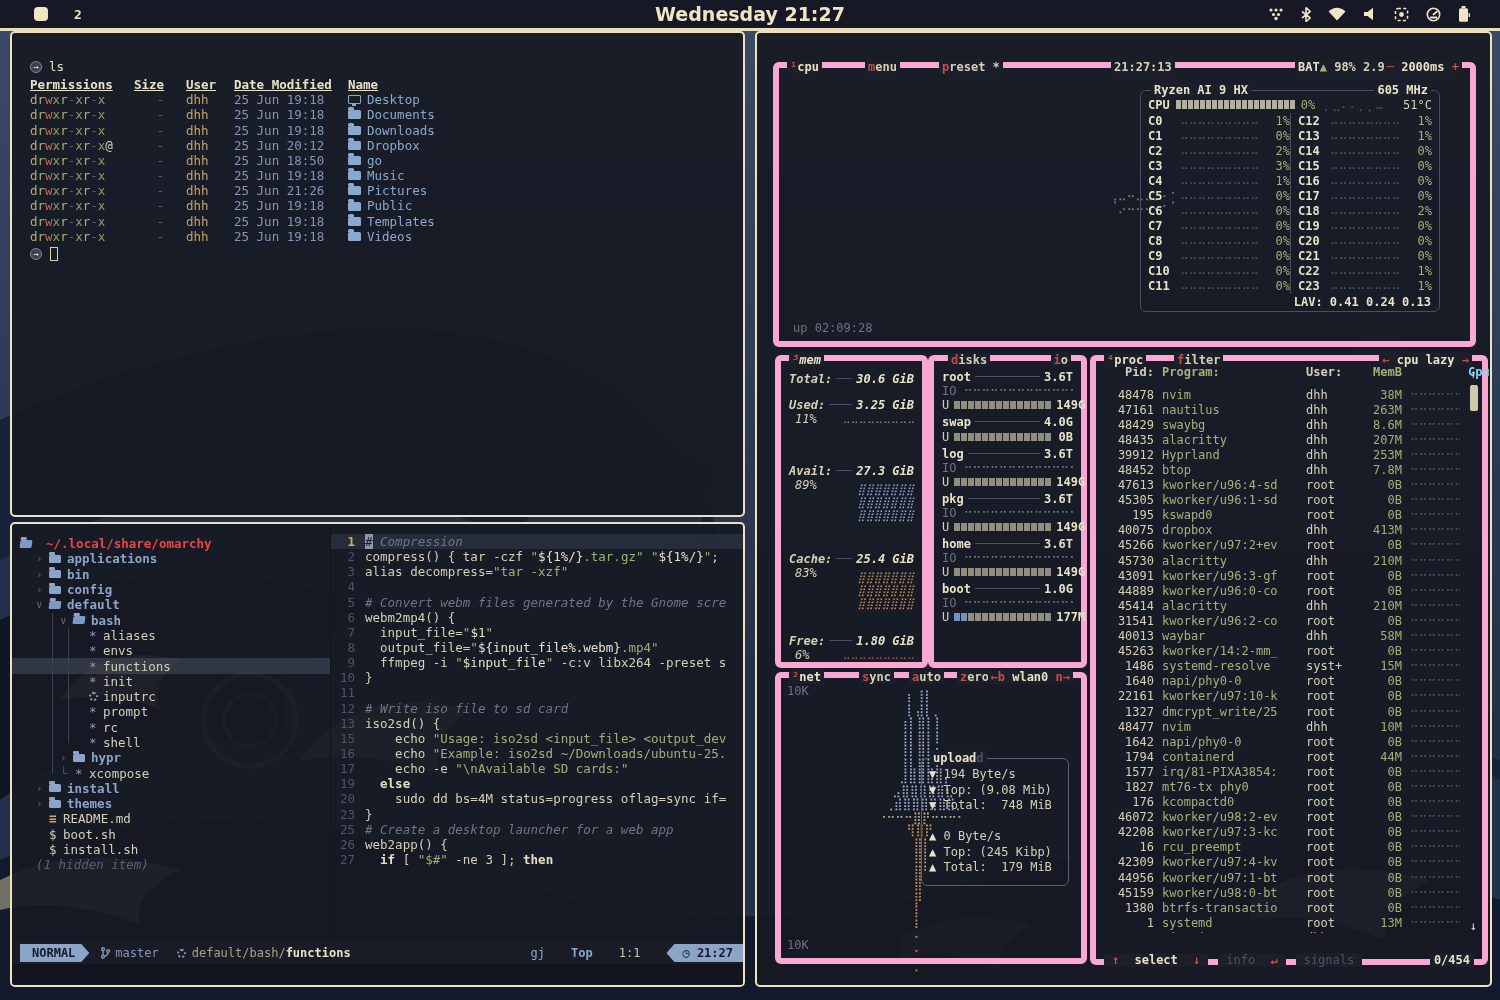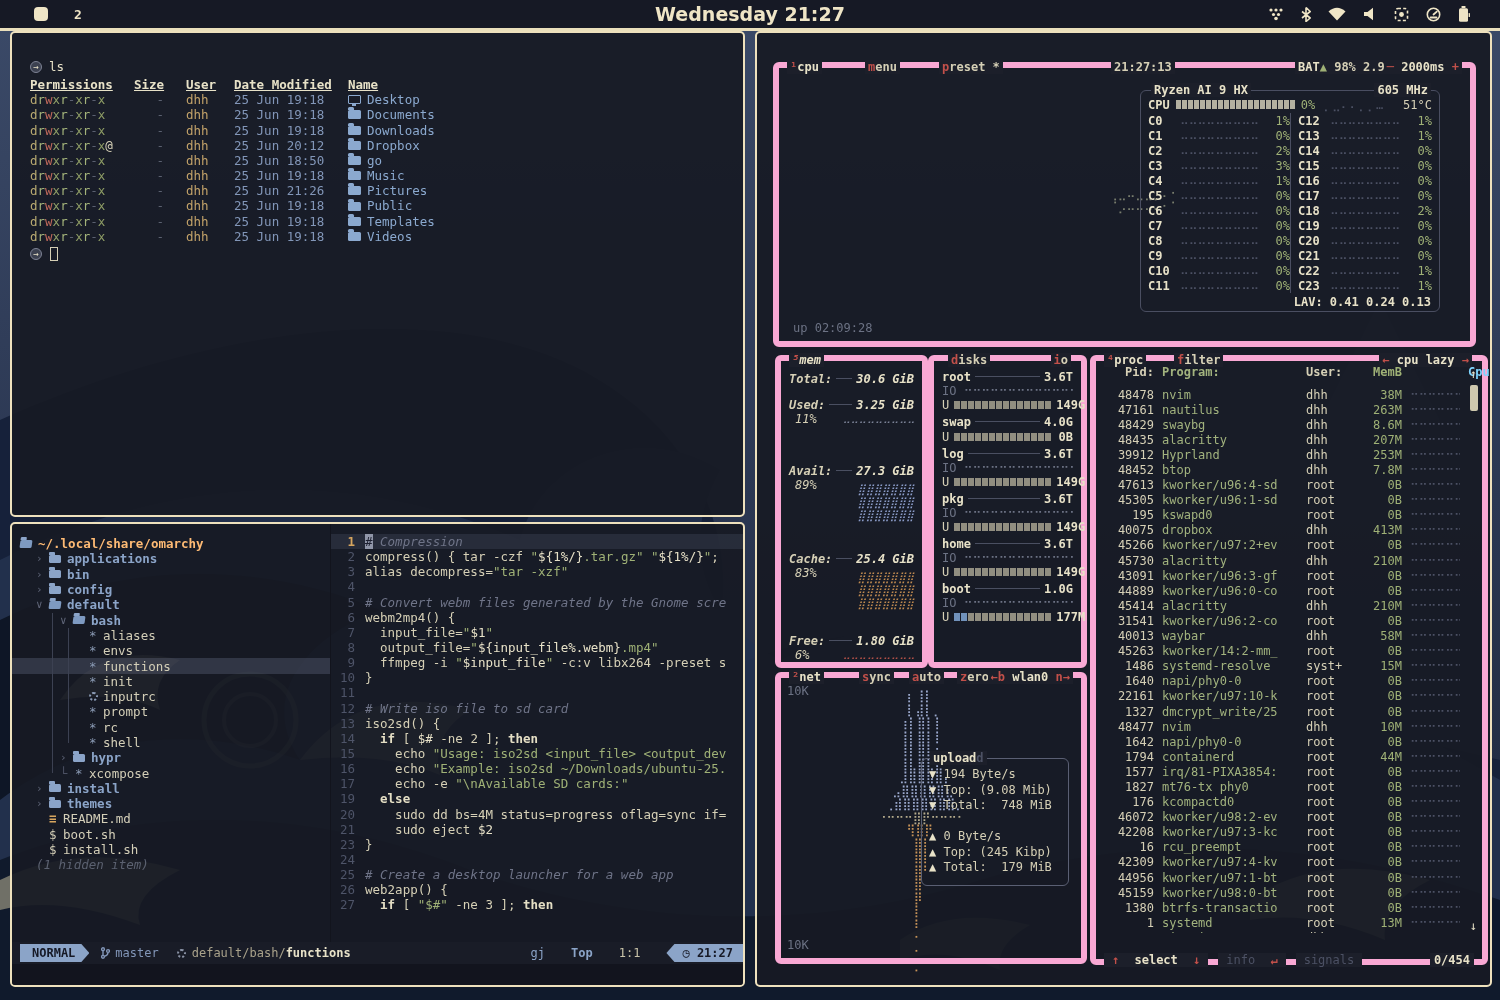--- a/index.html
+++ b/index.html
@@ -50,21 +50,21 @@
   .cursor-hollow { display:inline-block; width:8px; height:14px; border:1px solid #d6d0b6; margin-left:1px; }
 
   
   #nvim { left:10px; top:522px; width:735px; height:465px; display:flex; flex-direction:column; }
   #nvim-main { flex:1; display:flex; overflow:hidden; position:relative; }
   #tree { width:318px; position:relative; padding-top:12px; font-size:12.5px; overflow:hidden; }
   .trow { display:flex; align-items:center; height:15.3px; white-space:pre; position:relative; }
   .trow.sel { background:rgba(160,172,205,0.20); }
   .t-chev { color:#5f6578; width:13px; display:inline-block; font-size:11px; }
   .t-pre { color:#4c5164; }
-  .t-root { color:#fdba74; font-weight:bold; }
+  .t-root { color:#ef4444; font-weight:bold;margin-left:8px; }
   .t-dir { color:#8ba4c8; font-weight:bold; }
   .t-file { color:#d4cfb8; }
   .t-note { color:#5b6170; font-style:italic; }
   .t-star { color:#8b9bb5; width:14px; display:inline-block; text-align:left; }
   .t-gear { display:inline-block; width:9px; height:9px; border:2px dotted #8b9bb5; border-radius:50%; margin-right:5px; }
   .t-readme { color:#d7a65f; font-weight:bold; width:14px; display:inline-block; }
   .t-script { color:#d4cfb8; width:14px; display:inline-block; }
   .t-folder { display:inline-block; width:12px; height:8px; background:#8ba4c8; border-radius:1.5px; position:relative; margin-right:6px; }
   .t-folder::before { content:""; position:absolute; left:0; top:-3px; width:6px; height:3px; background:#8ba4c8; border-radius:1px 1px 0 0; }
   .t-folder.open { background:#7e9ac1; transform:skewX(-8deg); }
@@ -310,29 +310,26 @@
         <div class="cline"><span class="c-num">4</span><span></span></div>
         <div class="cline"><span class="c-num">5</span><span><span class="tok-c"># Convert webm files generated by the Gnome scre</span></span></div>
         <div class="cline"><span class="c-num">6</span><span><span class="tok-n">webm2mp4() {</span></span></div>
         <div class="cline"><span class="c-num">7</span><span><span class="tok-n">  input_file=</span><span class="tok-s">"</span><span class="tok-v">$1</span><span class="tok-s">"</span></span></div>
         <div class="cline"><span class="c-num">8</span><span><span class="tok-n">  output_file=</span><span class="tok-s">"</span><span class="tok-v">${input_file%.webm}</span><span class="tok-s">.mp4"</span></span></div>
         <div class="cline"><span class="c-num">9</span><span><span class="tok-n">  ffmpeg -i </span><span class="tok-s">"</span><span class="tok-v">$input_file</span><span class="tok-s">"</span><span class="tok-n"> -c:v libx264 -preset s</span></span></div>
         <div class="cline"><span class="c-num">10</span><span><span class="tok-n">}</span></span></div>
         <div class="cline"><span class="c-num">11</span><span></span></div>
         <div class="cline"><span class="c-num">12</span><span><span class="tok-c"># Write iso file to sd card</span></span></div>
         <div class="cline"><span class="c-num">13</span><span><span class="tok-n">iso2sd() {</span></span></div>
-        <div class="cline"><span class="c-num">14</span><span><span class="tok-k">  if</span><span class="tok-n"> [ </span><span class="tok-v">$#</span><span class="tok-n"> -ne 2 ]; </span><span class="tok-k">then</span></span></div>
         <div class="cline"><span class="c-num">15</span><span><span class="tok-n">    echo </span><span class="tok-s">"Usage: iso2sd &lt;input_file&gt; &lt;output_dev</span></span></div>
         <div class="cline"><span class="c-num">16</span><span><span class="tok-n">    echo </span><span class="tok-s">"Example: iso2sd ~/Downloads/ubuntu-25.</span></span></div>
         <div class="cline"><span class="c-num">17</span><span><span class="tok-n">    echo -e </span><span class="tok-s">"\nAvailable SD cards:"</span></span></div>
         <div class="cline"><span class="c-num">19</span><span><span class="tok-k">  else</span></span></div>
         <div class="cline"><span class="c-num">20</span><span><span class="tok-n">    sudo dd bs=4M status=progress oflag=sync if=</span></span></div>
-        <div class="cline"><span class="c-num">21</span><span><span class="tok-n">    sudo eject </span><span class="tok-v">$2</span></span></div>
         <div class="cline"><span class="c-num">23</span><span><span class="tok-n">}</span></span></div>
-        <div class="cline"><span class="c-num">24</span><span></span></div>
         <div class="cline"><span class="c-num">25</span><span><span class="tok-c"># Create a desktop launcher for a web app</span></span></div>
         <div class="cline"><span class="c-num">26</span><span><span class="tok-n">web2app() {</span></span></div>
         <div class="cline"><span class="c-num">27</span><span><span class="tok-k">  if</span><span class="tok-n"> [ </span><span class="tok-s">"$#"</span><span class="tok-n"> -ne 3 ]; </span><span class="tok-k">then</span></span></div>
       </div>
   </div>
   <div id="statusline">
     <span class="mode-badge">NORMAL</span>
     <span class="sl-branch">
       <svg width="9" height="12" viewBox="0 0 9 12" fill="none" stroke="#8296b8" stroke-width="1.4">
         <circle cx="2" cy="2.2" r="1.4"></circle>

